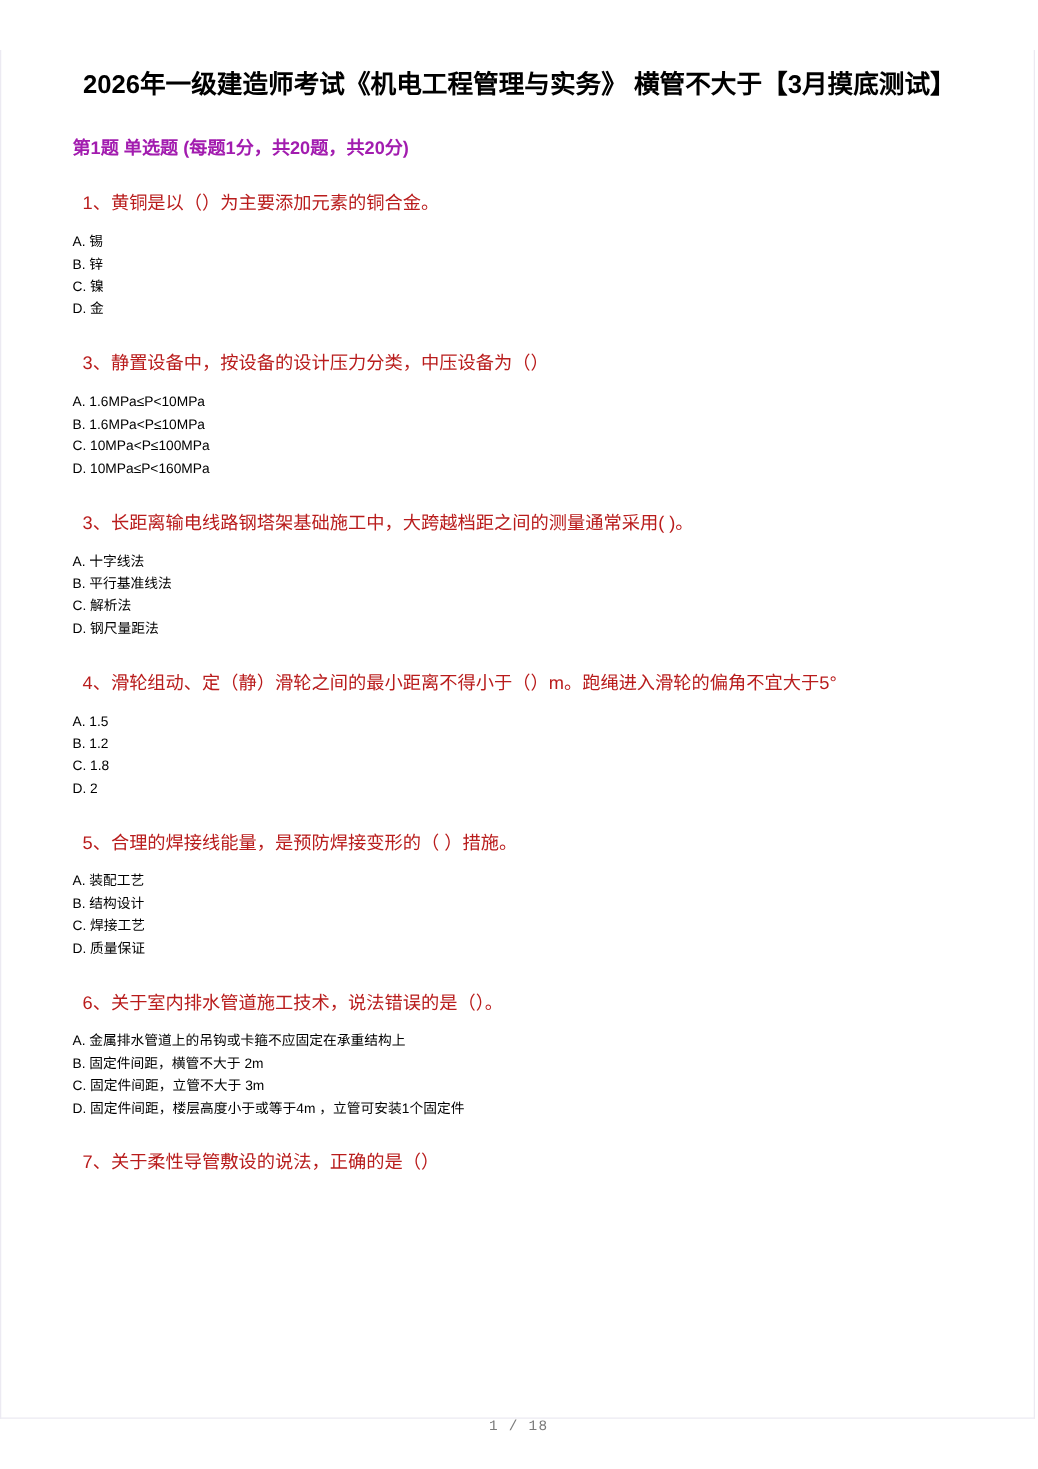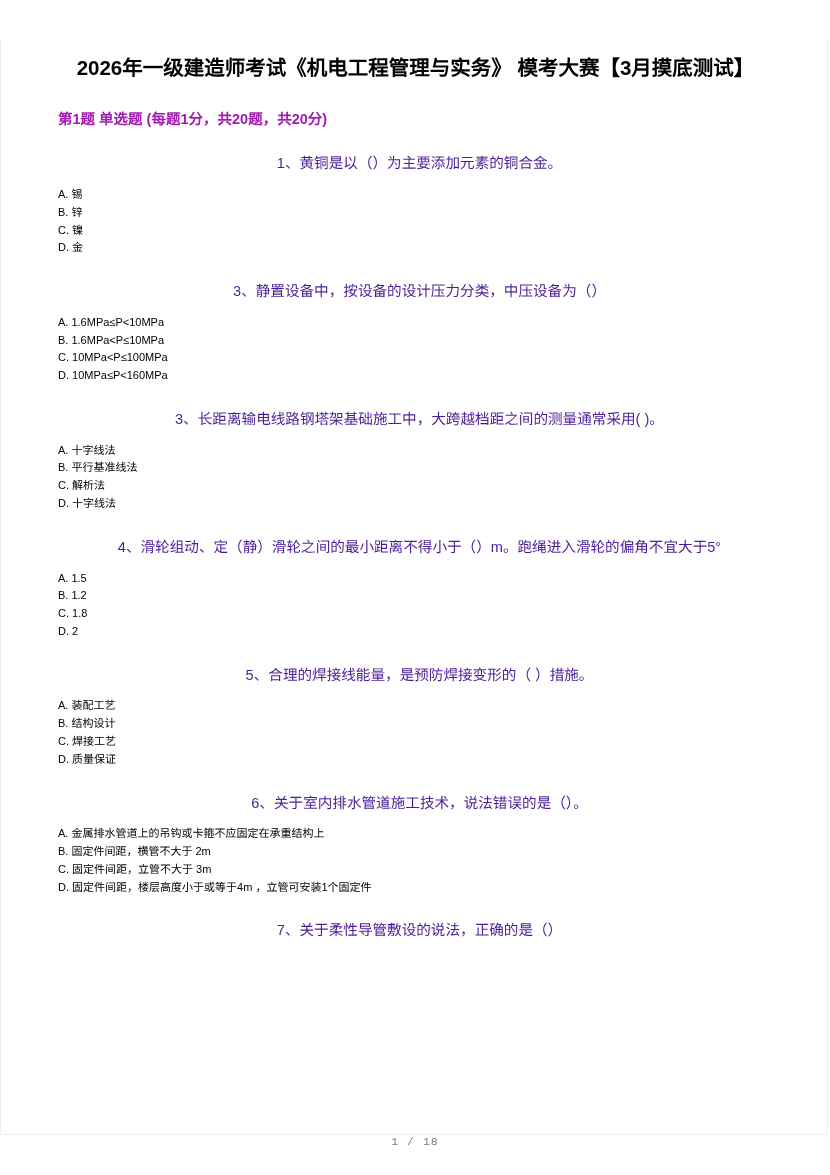--- a/index.html
+++ b/index.html
@@ -60,23 +60,22 @@
 
   .question-block {
     margin-top: 23px;
   }
 
   .q-stem {
     font-size: 14.6px;
     line-height: 1.55;
     padding-left: 8px;
     text-indent: 0;
-    color: #4c1d95;
+    color: #b91c1c;
     word-break: break-word;
-    text-align: center;
   }
 
   .q-options {
     margin-top: 11px;
   }
 
   .q-option {
     font-size: 11px;
     line-height: 1.62;
     color: #000;
@@ -94,21 +93,21 @@
     color: #7a7a7a;
     letter-spacing: 1px;
   }
 </style>
 </head>
 <body>
 
 <div class="page-sheet">
   <div class="page-inner">
 
-    <h1 class="doc-title">2026年一级建造师考试《机电工程管理与实务》 模考大赛【3月摸底测试】</h1>
+    <h1 class="doc-title">2026年一级建造师考试《机电工程管理与实务》 横管不大于【3月摸底测试】</h1>
 
     <div class="section-header">第1题 单选题  (每题1分，共20题，共20分)</div>
 
     <div class="question-block">
       <div class="q-stem">1、黄铜是以（）为主要添加元素的铜合金。</div>
       <div class="q-options">
         <div class="q-option">A. 锡</div>
         <div class="q-option">B. 锌</div>
         <div class="q-option">C. 镍</div>
         <div class="q-option">D. 金</div>
@@ -124,21 +123,21 @@
         <div class="q-option">D. 10MPa≤P&lt;160MPa</div>
       </div>
     </div>
 
     <div class="question-block">
       <div class="q-stem">3、长距离输电线路钢塔架基础施工中，大跨越档距之间的测量通常采用( )。</div>
       <div class="q-options">
         <div class="q-option">A. 十字线法</div>
         <div class="q-option">B. 平行基准线法</div>
         <div class="q-option">C. 解析法</div>
-        <div class="q-option">D. 十字线法</div>
+        <div class="q-option">D. 钢尺量距法</div>
       </div>
     </div>
 
     <div class="question-block">
       <div class="q-stem">4、滑轮组动、定（静）滑轮之间的最小距离不得小于（）m。跑绳进入滑轮的偏角不宜大于5°</div>
       <div class="q-options">
         <div class="q-option">A. 1.5</div>
         <div class="q-option">B. 1.2</div>
         <div class="q-option">C. 1.8</div>
         <div class="q-option">D. 2</div>

